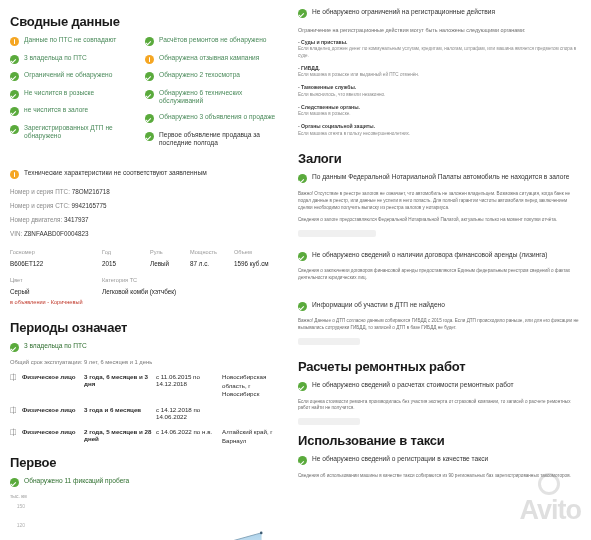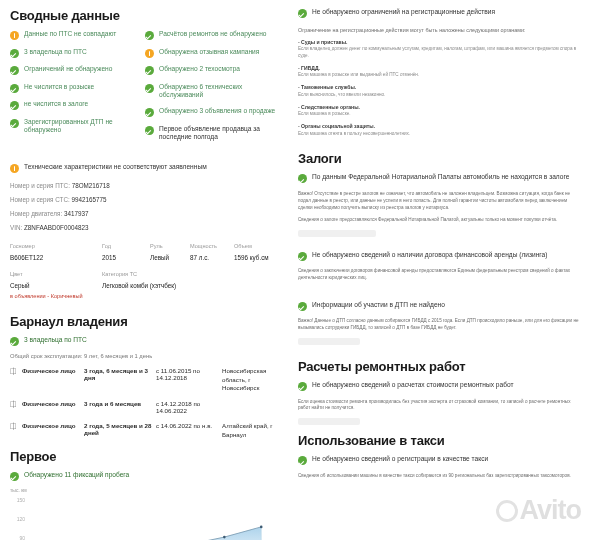--- a/index.html
+++ b/index.html
@@ -4,21 +4,21 @@
 <style>
   * { box-sizing: border-box; margin: 0; padding: 0; }
   html, body {
     width: 591px; height: 540px;
     background: #ffffff;
     font-family: "Liberation Sans", sans-serif;
     overflow: hidden;
   }
   .page { position: relative; width: 591px; height: 540px; display: flex; }
 
-  .col-left  { width: 290px; padding: 8px 10px 0 10px; position: relative; }
+  .col-left  { width: 290px; padding: 8px 10px 0 10px; position: relative; margin-top: 6px; }
   .col-right { width: 301px; padding: 8px 12px 0 8px; position: relative; }
 
   h2.sec {
     font-size: 13px; font-weight: bold; color: #1a1a1a;
     letter-spacing: -0.2px; margin-bottom: 7px;
   }
 
   .check-row { display: flex; align-items: flex-start; gap: 5px; margin-bottom: 7.5px; }
   .ico { flex: 0 0 auto; width: 9px; height: 9px; border-radius: 50%; margin-top: 1px; position: relative; }
   .ico.ok   { background: #5aaa3c; }
@@ -71,21 +71,21 @@
   .bullet-b { font-size: 4.6px; color: #8a8a8a; line-height: 1.5; filter: blur(0.35px); margin-top: 1.5px; }
   .blurbar { height: 7px; width: 78px; background: #f0f0f0; border-radius: 2px; margin-top: 6px; filter: blur(0.6px); }
   .blurbar.w2 { width: 62px; }
   .spacer14 { height: 14px; }
   .spacer8 { height: 8px; }
 
   .watermark {
     position: absolute; right: 10px; bottom: 14px;
     font-size: 27px; font-weight: bold; color: rgba(150,150,150,0.30);
     letter-spacing: -1px; pointer-events: none; user-select: none;
-    display: flex; align-items: center; gap: 0;
+    display: flex; align-items: center; gap: 0; flex-direction: column;
   }
   .wm-ring {
     display: inline-block; width: 22px; height: 22px; border-radius: 50%;
     border: 3px solid rgba(150,150,150,0.28); margin-right: 2px;
   }
 </style>
 </head>
 <body>
 
 <div class="page">
@@ -205,21 +205,21 @@
           <div class="cv red">в объявлении - Коричневый</div>
         </div>
         <div class="cell" style="flex:1;">
           <div class="cl">Категория ТС</div>
           <div class="cv">Легковой комби (хэтчбек)</div>
         </div>
       </div>
     </div>
 
     <div style="margin-top:14px;">
-      <h2 class="sec">Барнаул владения</h2>
+      <h2 class="sec">Периоды означает</h2>
       <div class="check-row">
         <span class="ico ok"></span>
         <span class="txt">3 владельца по ПТС</span>
       </div>
       <div class="note">Общий срок эксплуатации: 9 лет, 6 месяцев и 1 день</div>
 
       <div class="own-row">
         <span class="pic">⎅</span>
         <span class="c1">Физическое лицо</span>
         <span class="c2">3 года, 6 месяцев и 3 дня</span>

